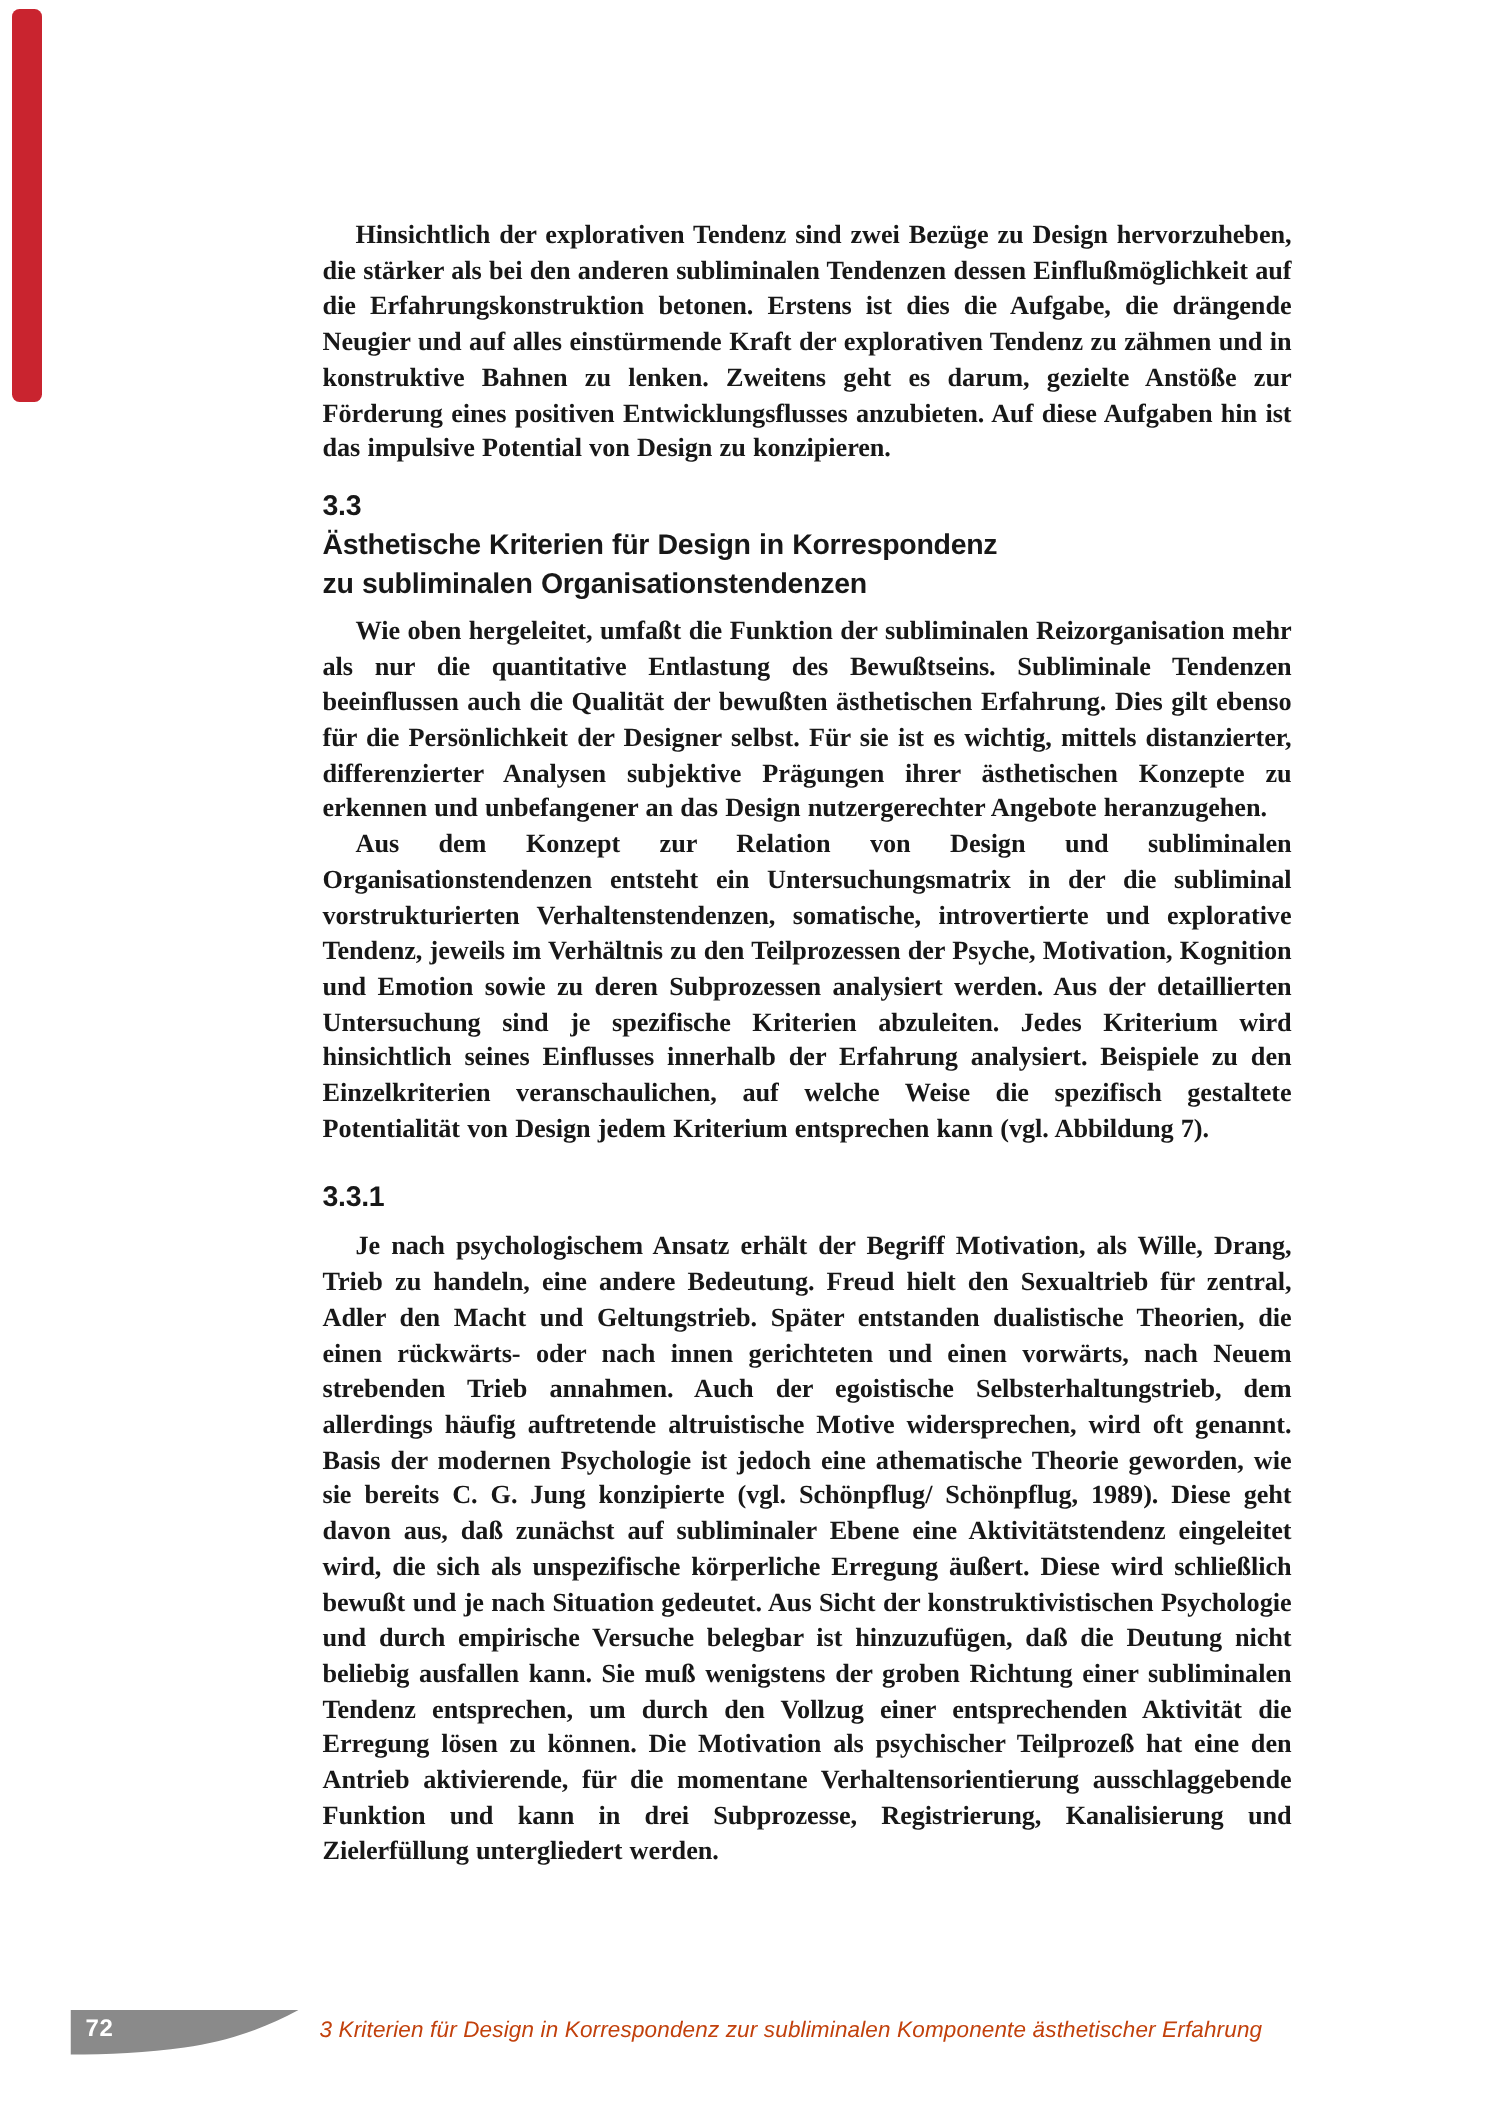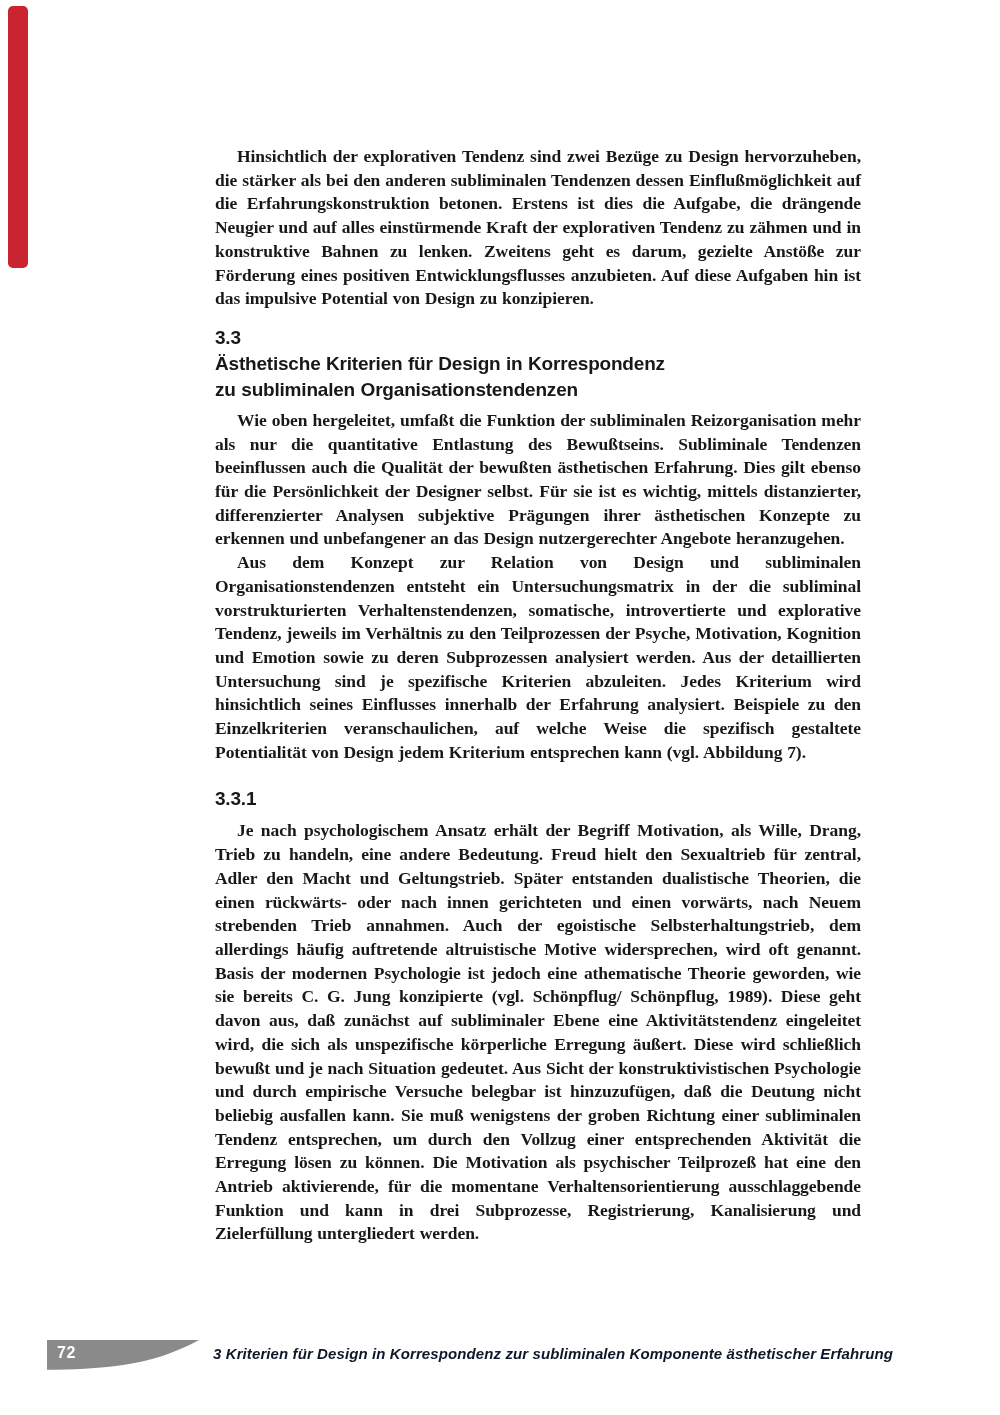--- a/index.html
+++ b/index.html
@@ -67,23 +67,22 @@
     letter-spacing: 0.5px;
   }
   .running-title {
     position: absolute;
     left: 213px;
     top: 5px;
     font-family: "Liberation Sans", sans-serif;
     font-style: italic;
     font-size: 15px;
     letter-spacing: 0.1px;
-    color: #0f172a;
+    color: #c2410c;
     white-space: nowrap;
-    font-weight: bold;
   }
 </style>
 </head>
 <body>
 
 <div class="page">
 
   <svg class="chapter-tab" width="20" height="262">
     <rect x="0" y="0" width="20" height="262" rx="5" ry="5" fill="#c9242f"></rect>
   </svg>

